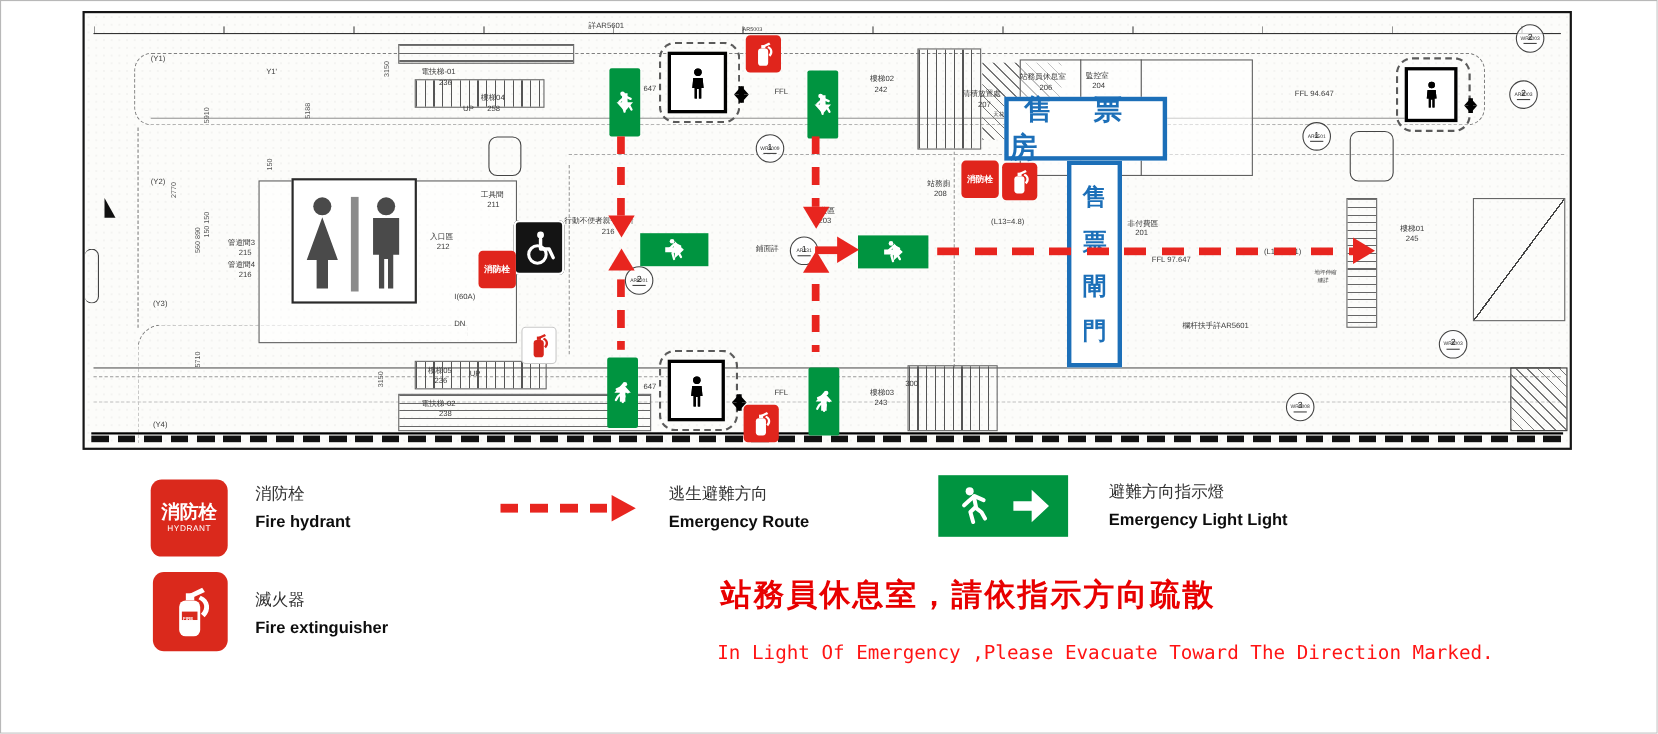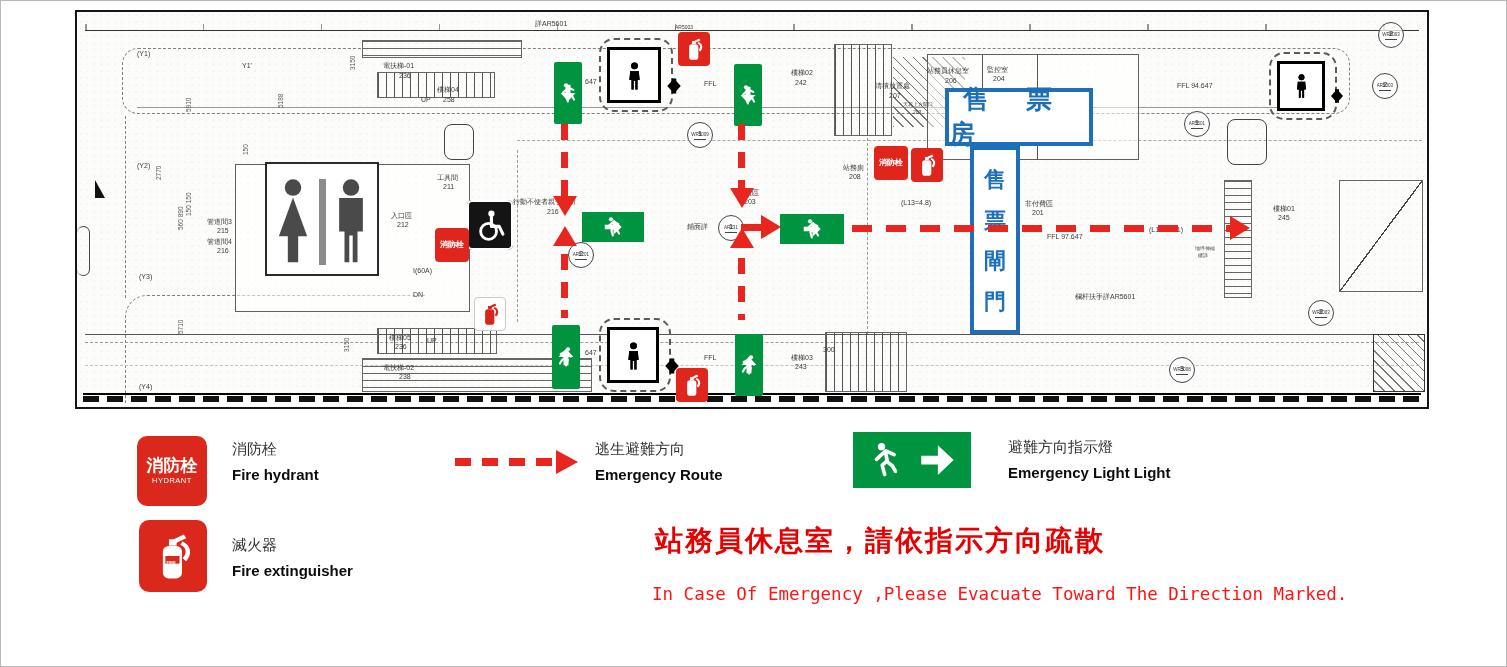--- a/index.html
+++ b/index.html
@@ -81,21 +81,21 @@
 
   .wcsign{left:188px;top:150px;width:114px;height:114px;background:#fff;border:2.5px solid #2a2a2a;
           display:flex;align-items:flex-end;justify-content:space-evenly;padding-bottom:8px;z-index:14;}
   .wcsign svg{position:static;}
   .wcdiv{position:static;width:7px;height:86px;background:#8b8b8b;align-self:center;margin-top:14px;}
   .wheel{left:390px;top:188px;width:46px;height:50px;background:#141414;border-radius:5px;z-index:14;
          display:flex;align-items:center;justify-content:center;box-shadow:inset 0 0 0 2px #fff;}
   .wheel svg{position:static;}
 
   
-  .tOffice{left:868px;top:76px;width:148px;height:58px;border:4px solid var(--blue);background:#fff;z-index:22;
+  .tOffice{left:836px;top:76px;width:148px;height:58px;border:4px solid var(--blue);background:#fff;z-index:22;
            display:flex;align-items:center;justify-content:center;
            font-family:"DejaVu Serif","Liberation Serif",serif;
            font-size:26px;font-weight:bold;color:var(--blue);letter-spacing:14px;text-indent:14px;}
   .tGate{left:893px;top:134px;width:50px;height:188px;border:4px solid var(--blue);background:#fff;z-index:22;
          display:flex;flex-direction:column;align-items:center;justify-content:space-evenly;
          font-family:"DejaVu Serif","Liberation Serif",serif;
          font-size:22px;font-weight:bold;color:var(--blue);}
   .tGate span{position:static;line-height:1;}
 
   
@@ -483,21 +483,21 @@
   <span class="z">消防栓</span>
   <span class="e">HYDRANT</span>
 </div>
 <div class="lgl" style="left:232px;top:440px;">
   <div class="lg-zh">消防栓</div>
   <div class="lg-en">Fire hydrant</div>
 </div>
 
 <div class="lgarrow"></div>
 <div class="lgarrow-h"></div>
-<div class="lgl" style="left:595px;top:440px;">
+<div class="lgl" style="left:608px;top:440px;">
   <div class="lg-zh">逃生避難方向</div>
   <div class="lg-en">Emergency Route</div>
 </div>
 
 <div class="lgexit">
   <svg class="flip" width="38" height="42" viewBox="0 0 24 24">
       <use href="#runman"></use>
     </svg>
   <svg width="42" height="42" viewBox="0 0 24 24">
       <use href="#arr-r"></use>
@@ -514,13 +514,13 @@
     <rect x="6.6" y="12" width="6.3" height="3.4" fill="#d8291c"></rect>
   </svg>
   <span style="position:absolute;color:#fff;font-size:4px;font-weight:bold;transform:translate(-2px,6px);">FIRE</span>
 </div>
 <div class="lgl" style="left:232px;top:536px;">
   <div class="lg-zh">滅火器</div>
   <div class="lg-en">Fire extinguisher</div>
 </div>
 
 <div class="notice-zh">站務員休息室，請依指示方向疏散</div>
-<div class="notice-en">In Case Of Emergency ,Please Evacuate Toward The Direction Marked.</div>
+<div class="notice-en">In Light Of Emergency ,Please Evacuate Toward The Direction Marked.</div>
 
 </body></html>

